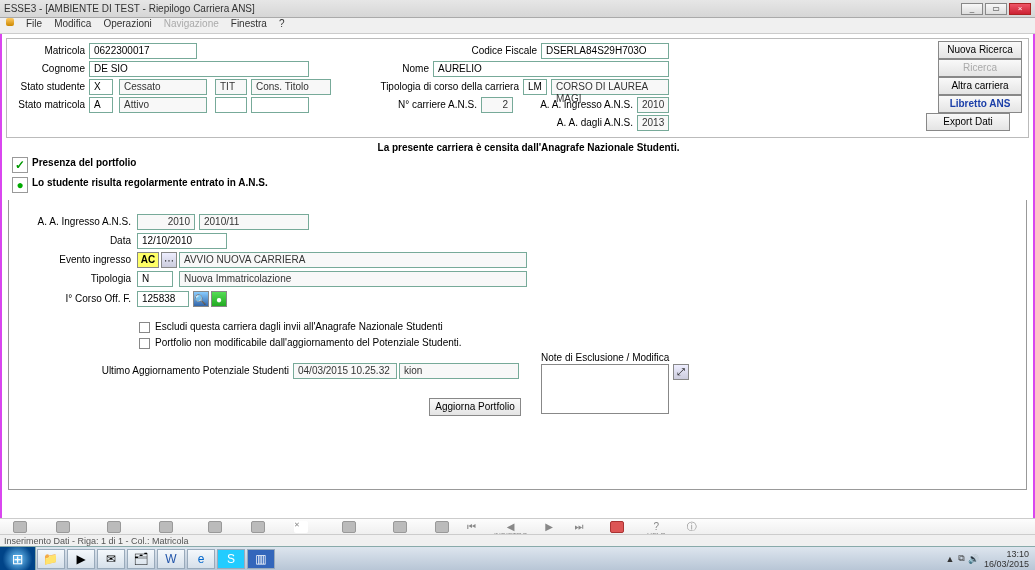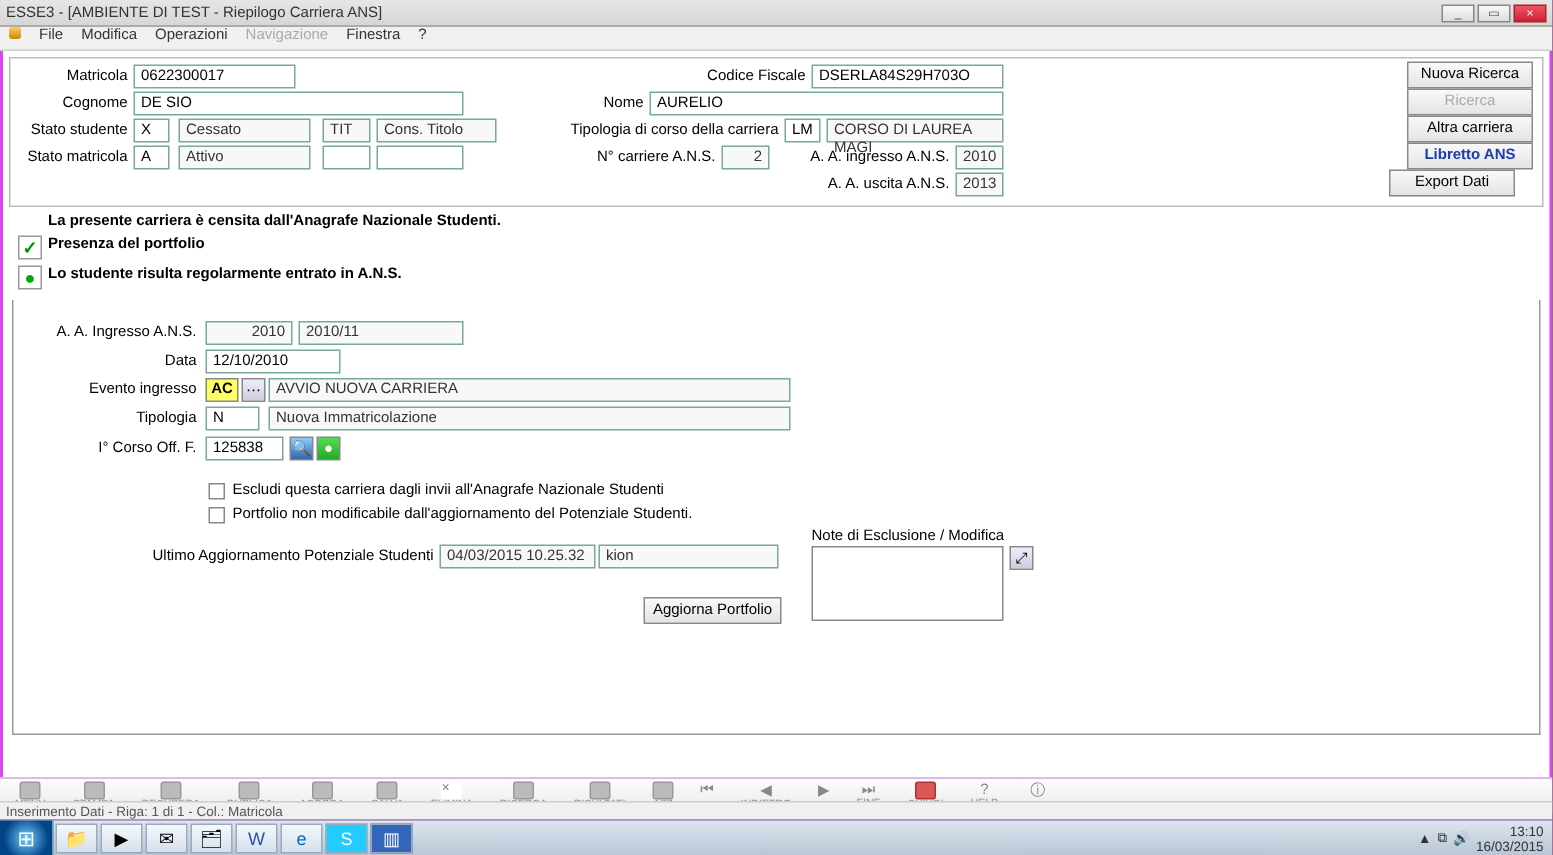--- a/index.html
+++ b/index.html
@@ -112,32 +112,32 @@
       <div class="lbl" style="left:340px;top:42px;width:172px;">Tipologia di corso della carriera</div>
       <div class="inp" style="left:516px;top:40px;width:24px;">LM</div>
       <div class="inp ro" style="left:544px;top:40px;width:118px;">CORSO DI LAUREA MAGI</div>
 
       <div class="lbl" style="left:380px;top:60px;width:90px;">N° carriere A.N.S.</div>
       <div class="inp ro" style="left:474px;top:58px;width:32px;text-align:right;">2</div>
 
       <div class="lbl" style="left:516px;top:60px;width:110px;">A. A. ingresso A.N.S.</div>
       <div class="inp ro" style="left:630px;top:58px;width:32px;text-align:right;">2010</div>
 
-      <div class="lbl" style="left:516px;top:78px;width:110px;">A. A. uscita A.N.S.</div>
+      <div class="lbl" style="left:516px;top:78px;width:110px;">A. A. dagli A.N.S.</div>
       <div class="inp ro" style="left:630px;top:76px;width:32px;text-align:right;">2013</div>
 
       <div class="btn" style="right:6px; top:2px;">Nuova Ricerca</div>
       <div class="btn dim" style="right:6px; top:20px;">Ricerca</div>
       <div class="btn" style="right:6px; top:38px;">Altra carriera</div>
       <div class="btn blue" style="right:6px; top:56px;">Libretto ANS</div>
       <div class="btn" style="right:18px; top:74px;">Export Dati</div>
     </div>
 
     <div style="position:relative; height:58px;">
-      <div class="statusline bold" style="margin-top:0;">La presente carriera è censita dall'Anagrafe Nazionale Studenti.</div>
+      <div class="statusline bold" style="margin-top:0;text-align:center;">La presente carriera è censita dall'Anagrafe Nazionale Studenti.</div>
       <div style="position:relative; height:18px; margin-top:4px;">
         <div class="sicon chk-green"></div>
         <div class="statusline bold">Presenza del portfolio</div>
       </div>
       <div style="position:relative; height:18px;">
         <div class="sicon dot-green"></div>
         <div class="statusline bold">Lo studente risulta regolarmente entrato in A.N.S.</div>
       </div>
     </div>
 

